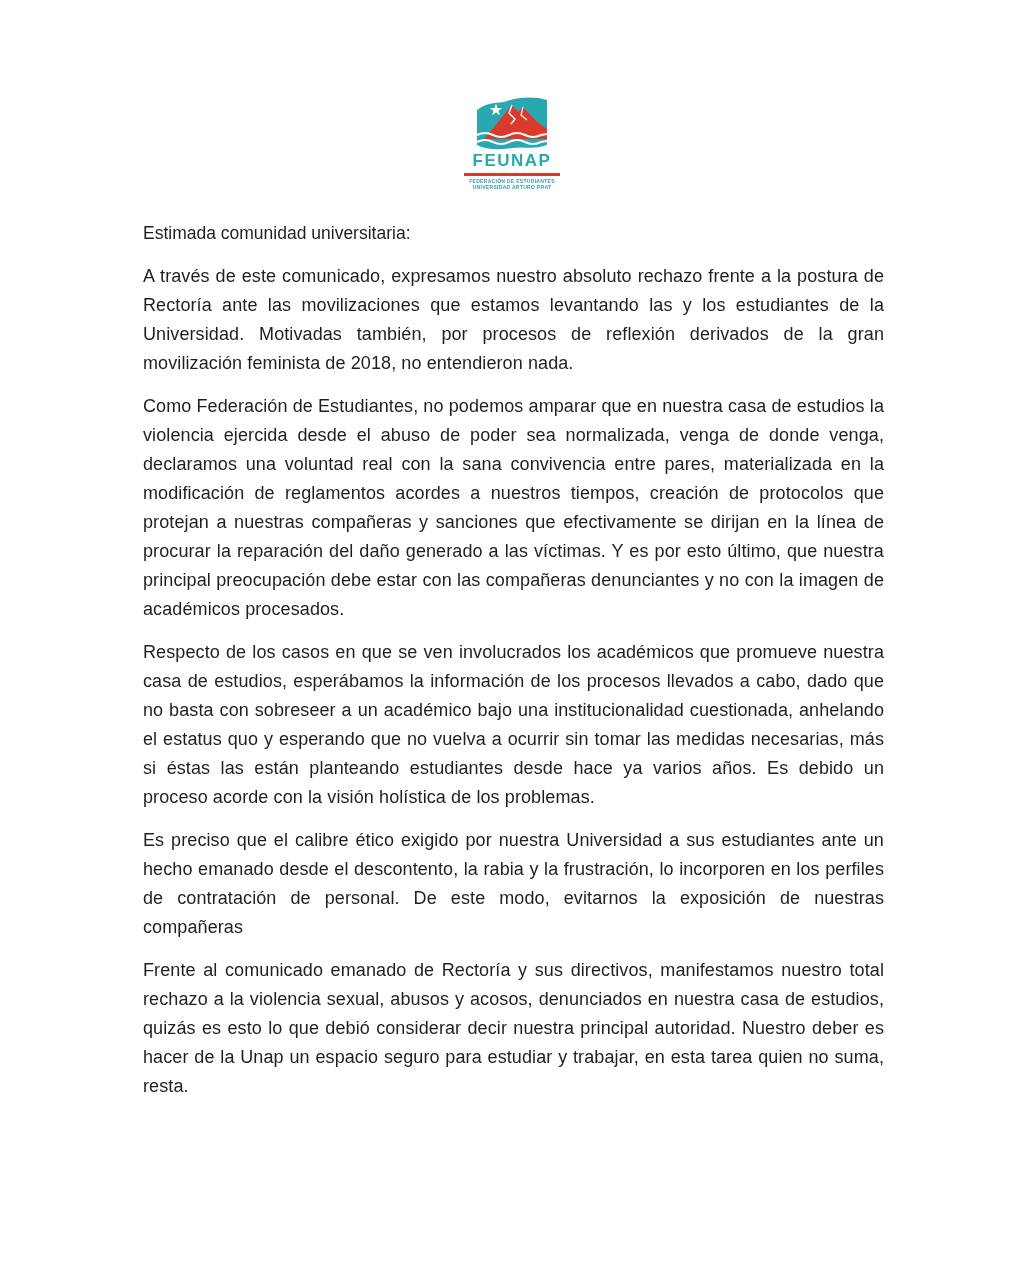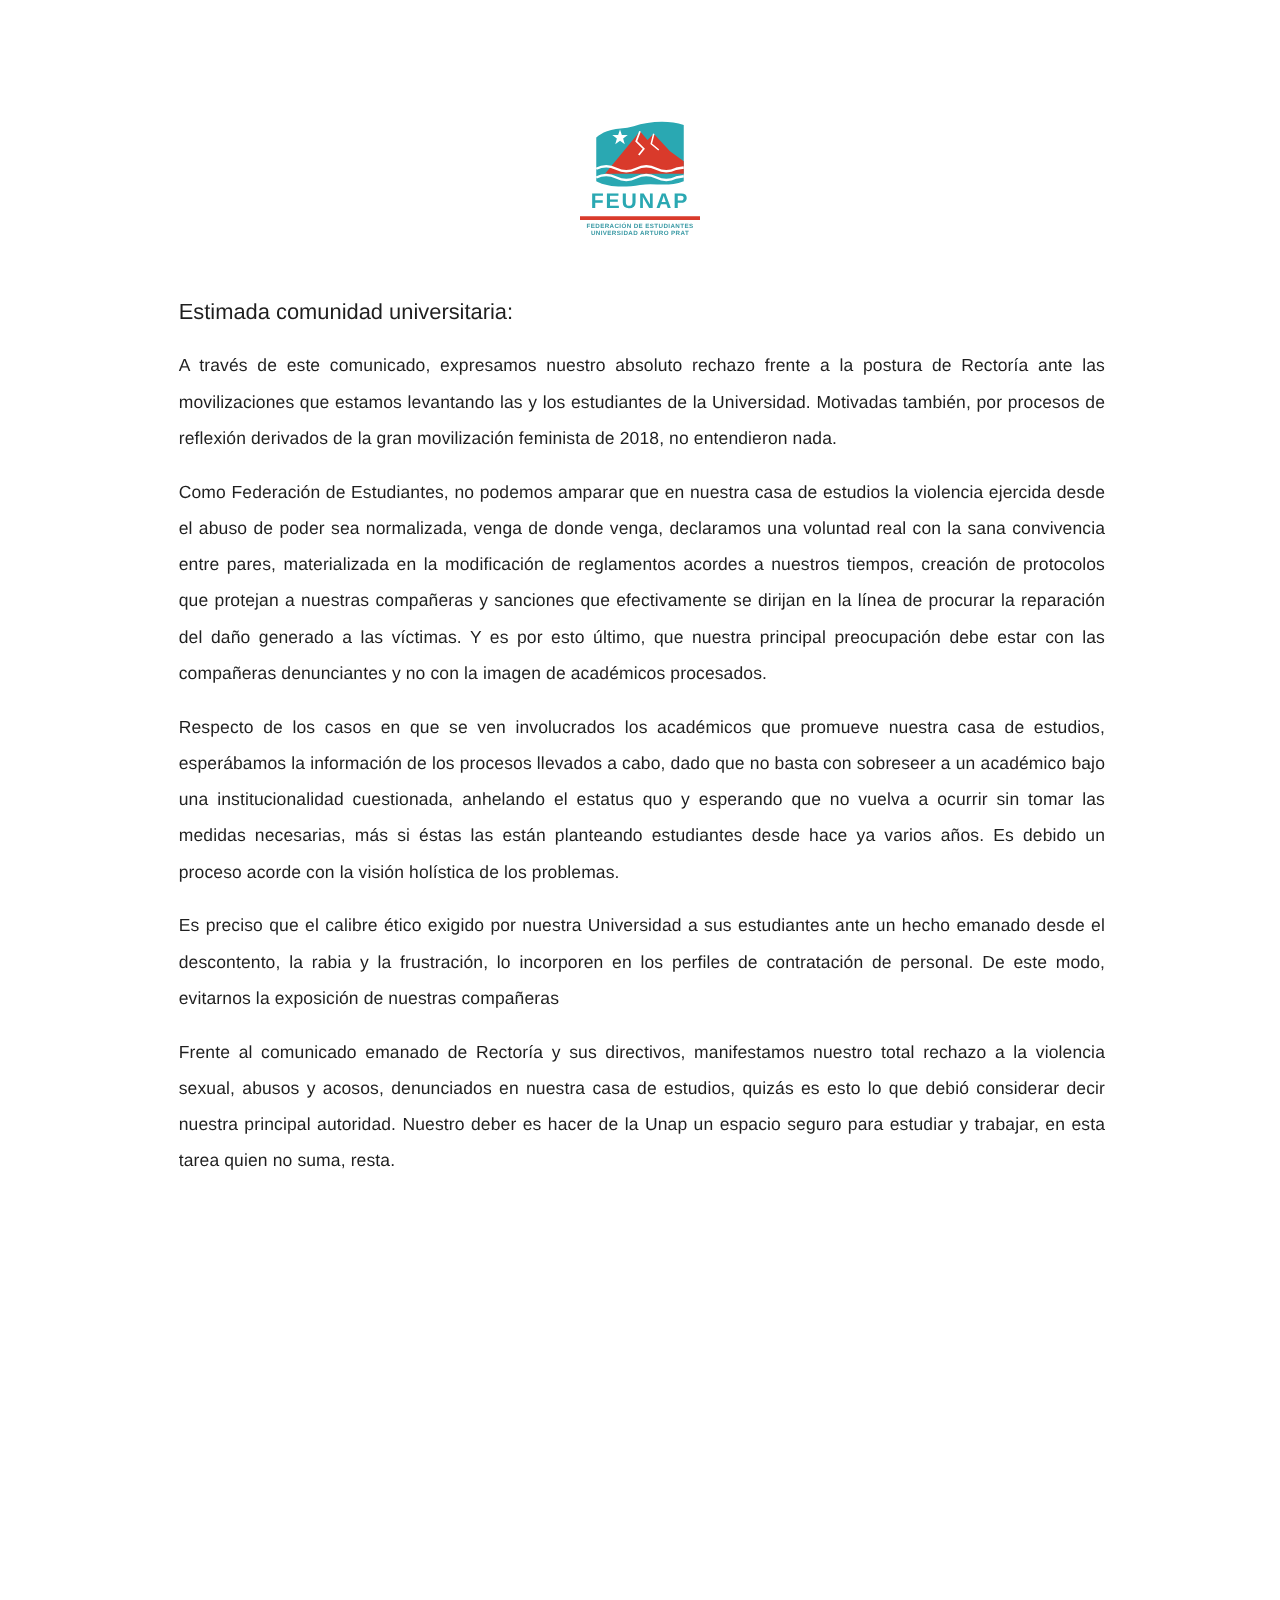--- a/index.html
+++ b/index.html
@@ -62,28 +62,28 @@
     margin-top: 19px;
     text-align: center;
     font-size: 20px;
     font-weight: bold;
     color: #1a1a1a;
     text-decoration: underline;
     text-underline-offset: 3px;
     letter-spacing: 0.2px;
   }
   .salutation {
-    margin-top: 44px;
+    margin-top: 28px;
     font-size: 17.5px;
     line-height: 29px;
     color: #1f1f1f;
   }
   p.body-para {
     margin-top: 14px;
-    font-size: 14px;
+    font-size: 18px;
     line-height: 29px;
     letter-spacing: 0.1px;
     color: #1f1f1f;
     text-align: justify;
   }
 </style>
 </head>
 <body>
 
 <div class="page">

